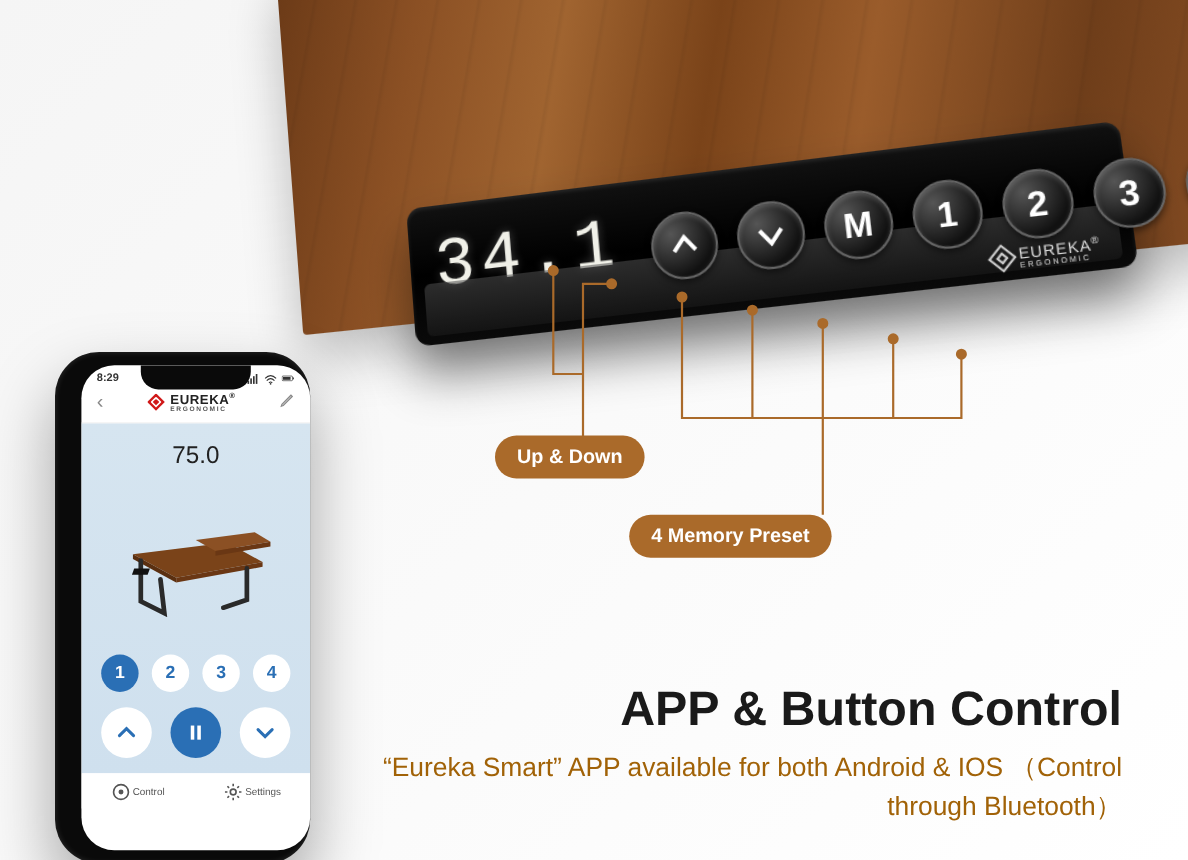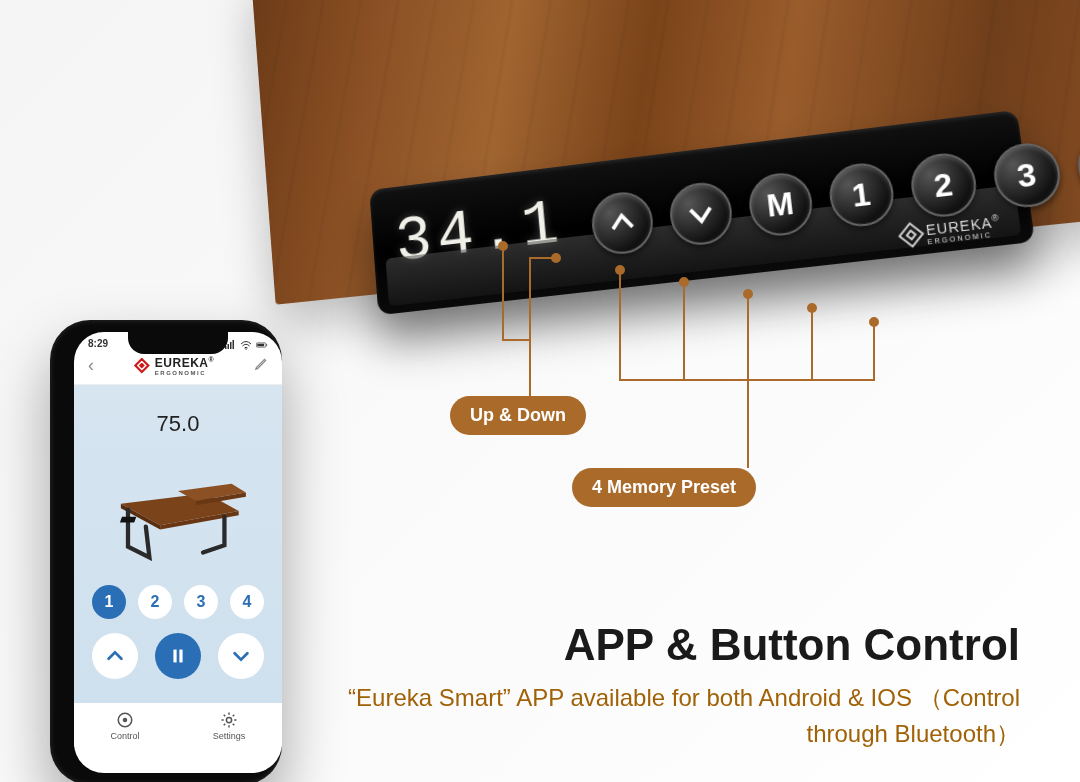--- a/index.html
+++ b/index.html
@@ -204,21 +204,21 @@
       clip-path: polygon(50% 0, 100% 50%, 50% 100%, 0 50%);
       position: relative;
     }
     .app-brand-logo::before { content:""; position:absolute; inset:3px; background:#fff; clip-path: polygon(50% 0, 100% 50%, 50% 100%, 0 50%); }
     .app-brand-logo::after  { content:""; position:absolute; inset:5px; background:#d01818; clip-path: polygon(50% 0, 100% 50%, 50% 100%, 0 50%); }
     .app-header-edit { font-size: 14px; color: #888; }
 
     .app-main {
       background: linear-gradient(180deg, #d6e5f0 0%, #cfe0ee 100%);
       height: 318px;
-      padding: 20px 12px;
+      padding: 10px 12px;
       display: flex;
       flex-direction: column;
     }
     .app-height {
       text-align: center;
       font-size: 22px;
       color: #222;
       padding: 6px 0 4px;
     }
     .app-desk-visual {
@@ -265,21 +265,21 @@
     .ctrl-chip svg { width: 22px; height: 22px; }
 
     .app-footer {
       display: flex;
       justify-content: space-around;
       padding: 8px 0 6px;
       background: #fff;
     }
     .footer-item {
       display: flex;
-      flex-direction: column;
+      flex-direction: row;
       align-items: center;
       gap: 2px;
       font-size: 9px;
       color: #555;
     }
     .footer-item svg { width: 18px; height: 18px; }
 
     
     .main-title {
       position: absolute;

